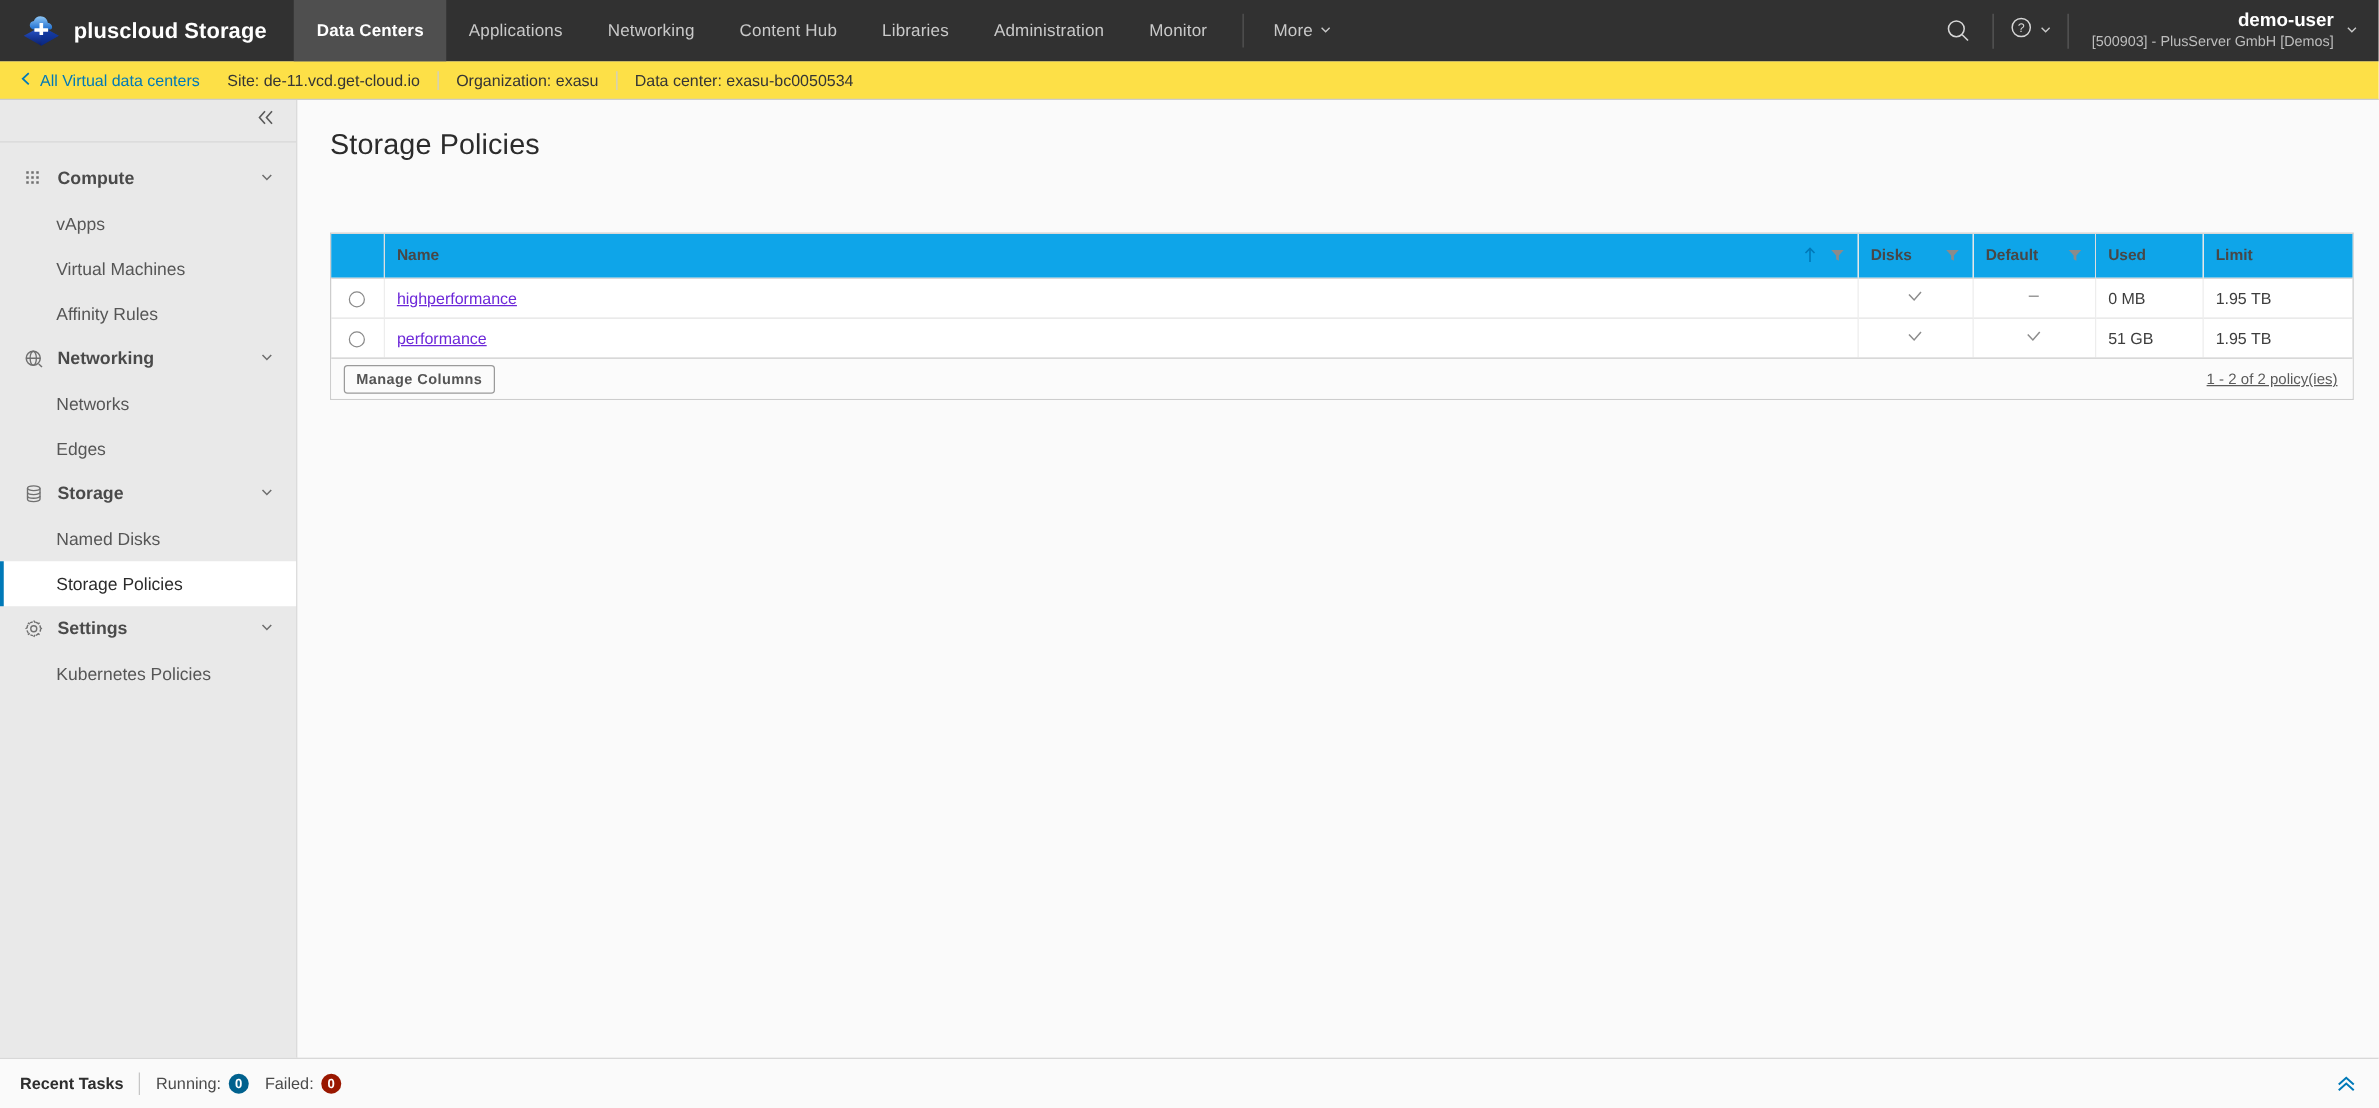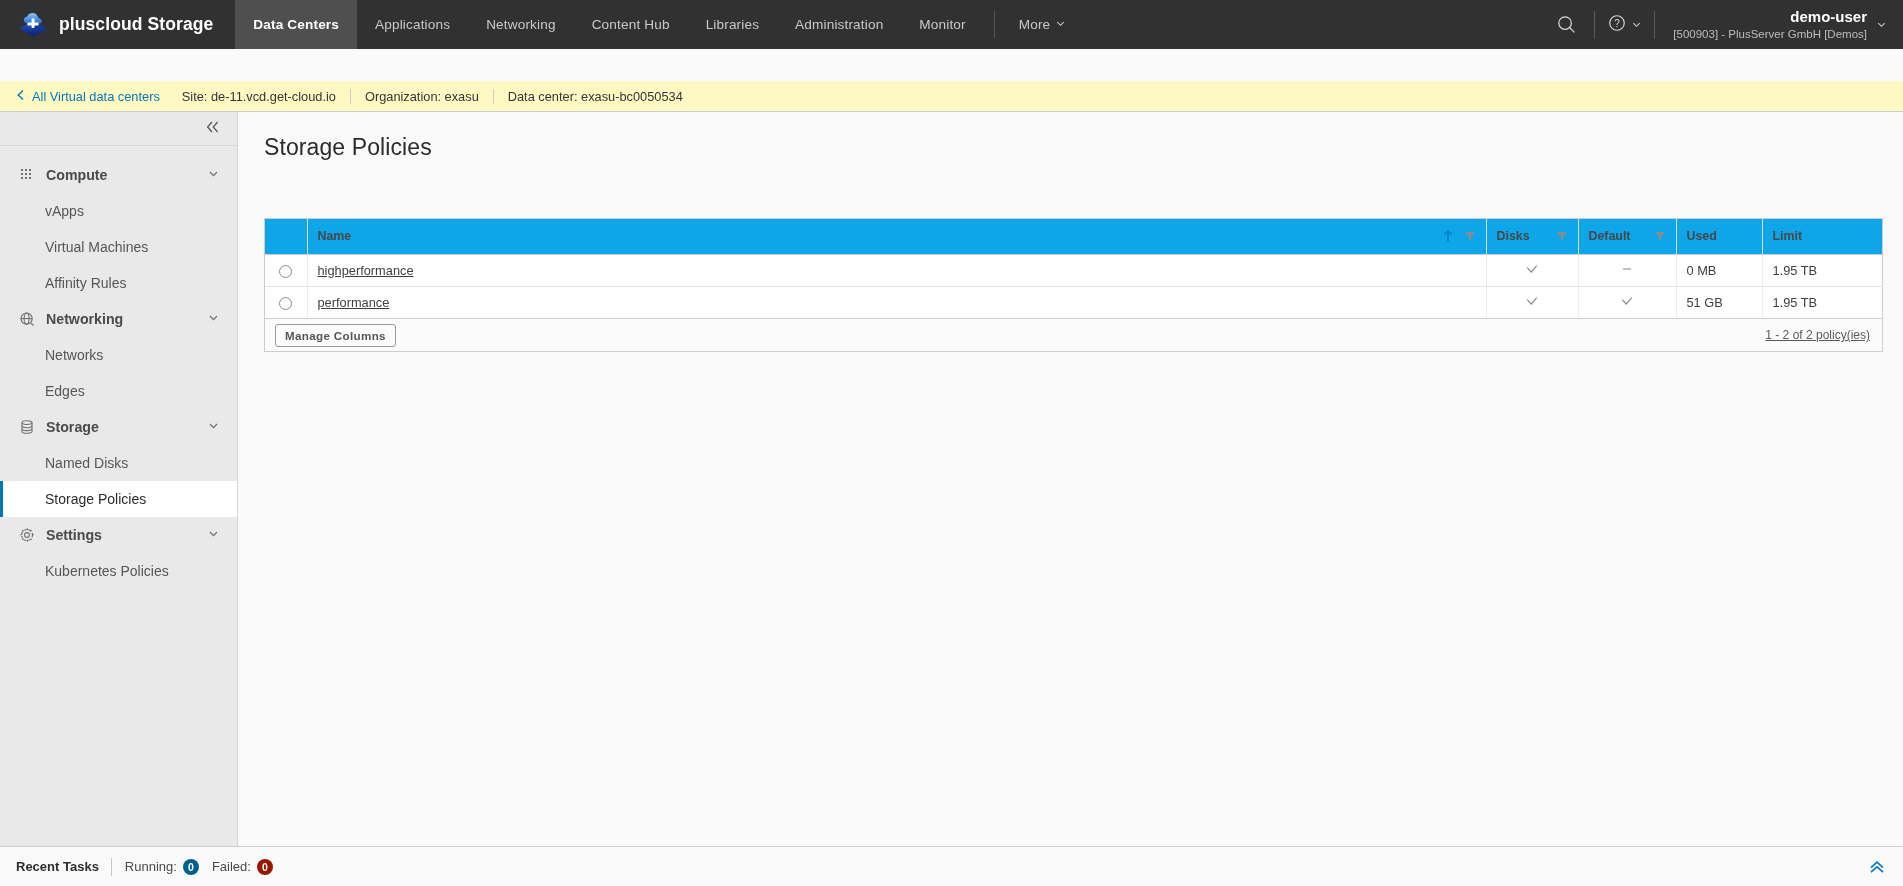--- a/index.html
+++ b/index.html
@@ -34,22 +34,22 @@
   .icon-btn { display: flex; align-items: center; justify-content: center; width: 44px; height: 49px; cursor: pointer; }
   .vsep { width: 1px; height: 28px; background: #5a5a5a; margin: 0 6px; }
   .help-wrap { display: flex; align-items: center; gap: 4px; cursor: pointer; padding: 0 6px; }
   .userbox { display: flex; align-items: center; gap: 9px; cursor: pointer; padding-left: 12px; }
   .userlines { display: flex; flex-direction: column; align-items: flex-end; line-height: 1.25; }
   .user-name { font-size: 15px; font-weight: 700; color: #fff; }
   .user-org { font-size: 11.5px; color: #bdbdbd; }
 
   
   .crumbbar {
-    height: 31px; flex: 0 0 31px; background: #fef9c3; display: flex; align-items: center;
-    border-bottom: 1px solid #cccccc; padding-left: 16px; font-size: 12.8px; color: #333; margin-top: 32px;
+    height: 31px; flex: 0 0 31px; background: #fde047; display: flex; align-items: center;
+    border-bottom: 1px solid #cccccc; padding-left: 16px; font-size: 12.8px; color: #333;
   }
   .crumb-back { display: flex; align-items: center; gap: 7px; color: #0079b8; cursor: pointer; font-size: 12.8px; }
   .crumb-items { display: flex; align-items: center; margin-left: 22px; }
   .crumb { padding: 0 14px; color: #353535; white-space: nowrap; }
   .crumb:first-child { padding-left: 0; }
   .crumb + .crumb { border-left: 1px solid #cdcdcd; }
 
   
   .body { flex: 1 1 auto; display: flex; min-height: 0; position: relative; }
 
@@ -97,21 +97,21 @@
     border-bottom: 1px solid #e4e4e4; height: 32px; padding: 0 10px;
     font-size: 12.8px; color: #3d3d3d; vertical-align: middle;
   }
   .dg td + td { border-left: 1px solid #ededed; }
   .dg td.col-sel { border-left: none; text-align: center; padding: 0; }
   .dg tr:last-child td { border-bottom: none; }
   .radio {
     width: 13px; height: 13px; border: 1px solid #8a8a8a; border-radius: 50%;
     display: inline-block; background: #fff; cursor: pointer; vertical-align: middle;
   }
-  .cell-link { color: #404040; text-decoration: underline; cursor: pointer; font-size: 12.8px; margin-top: 12px; }
+  .cell-link { color: #6d28d9; text-decoration: underline; cursor: pointer; font-size: 12.8px; margin-top: 12px; }
   .cell-center { text-align: center; }
   .dash { color: #8d8d8d; }
 
   .dg-footer {
     display: flex; align-items: center; background: #fbfbfb; border-top: 1px solid #cdcdcd;
     height: 33px; padding: 0 12px 0 10px;
   }
   .btn-ghost {
     background: #fbfbfb; border: 1px solid #9a9a9a; border-radius: 3px; color: #555;
     font-size: 11.6px; font-weight: 600; letter-spacing: .35px; padding: 4px 9px; cursor: pointer;

